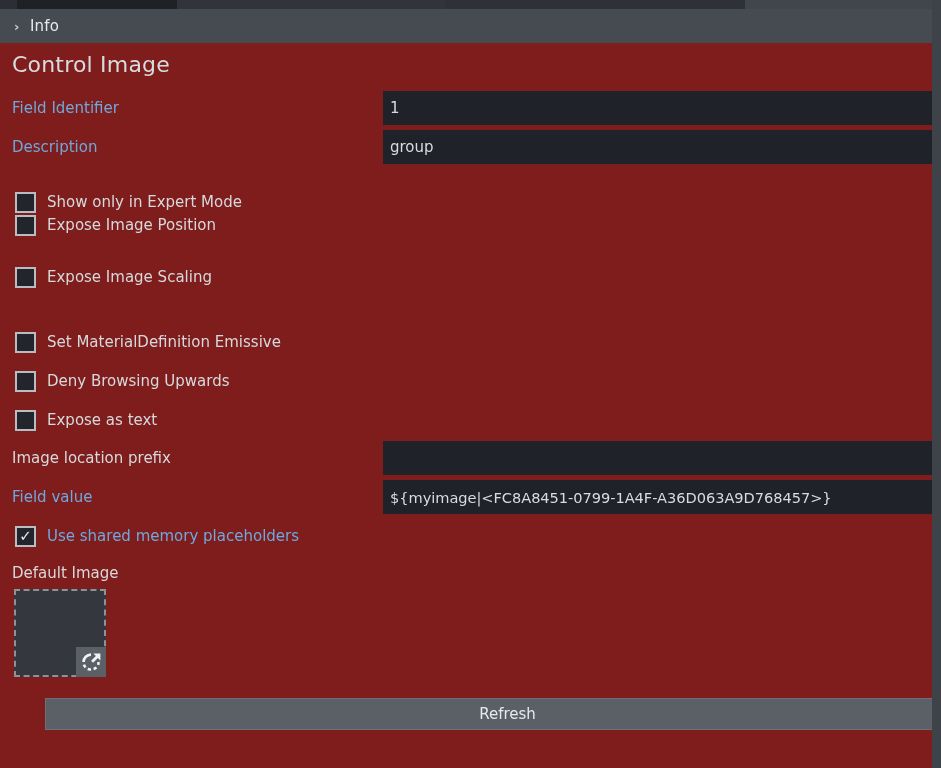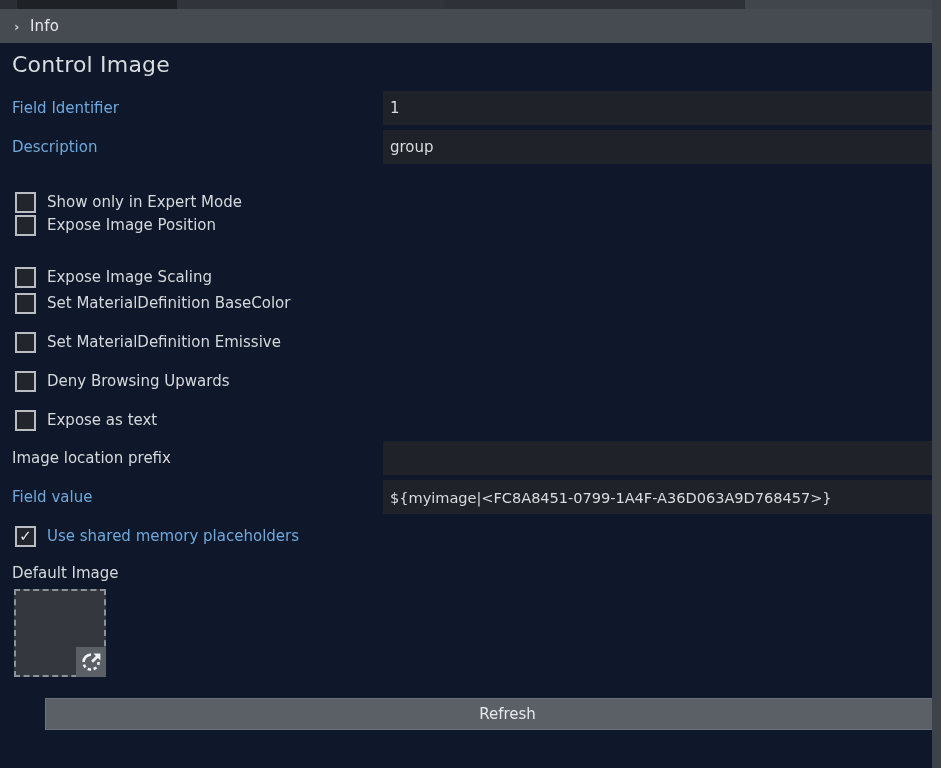--- a/index.html
+++ b/index.html
@@ -59,21 +59,21 @@
     color: #e6e9ec;
     letter-spacing: 0.2px;
   }
 
   
   .panel {
     position: absolute;
     top: 43px; left: 0;
     width: 941px;
     height: 725px;
-    background: #0f172a;
+    background: #7f1d1d;
   }
 
   .page-title {
     position: absolute;
     left: 12px;
     top: 9px;
     font-size: 22px;
     color: #d8dcdf;
     font-weight: 400;
     letter-spacing: .2px;
@@ -250,24 +250,20 @@
     <span class="cbox"></span>
     <span class="cblabel">Show only in Expert Mode</span>
   </div>
   <div class="cbrow" style="top:167px;">
     <span class="cbox"></span>
     <span class="cblabel">Expose Image Position</span>
   </div>
   <div class="cbrow" style="top:219px;">
     <span class="cbox"></span>
     <span class="cblabel">Expose Image Scaling</span>
-  </div>
-  <div class="cbrow" style="top:245px;">
-    <span class="cbox"></span>
-    <span class="cblabel">Set MaterialDefinition BaseColor</span>
   </div>
   <div class="cbrow" style="top:284px;">
     <span class="cbox"></span>
     <span class="cblabel">Set MaterialDefinition Emissive</span>
   </div>
   <div class="cbrow" style="top:323px;">
     <span class="cbox"></span>
     <span class="cblabel">Deny Browsing Upwards</span>
   </div>
   <div class="cbrow" style="top:362px;">

